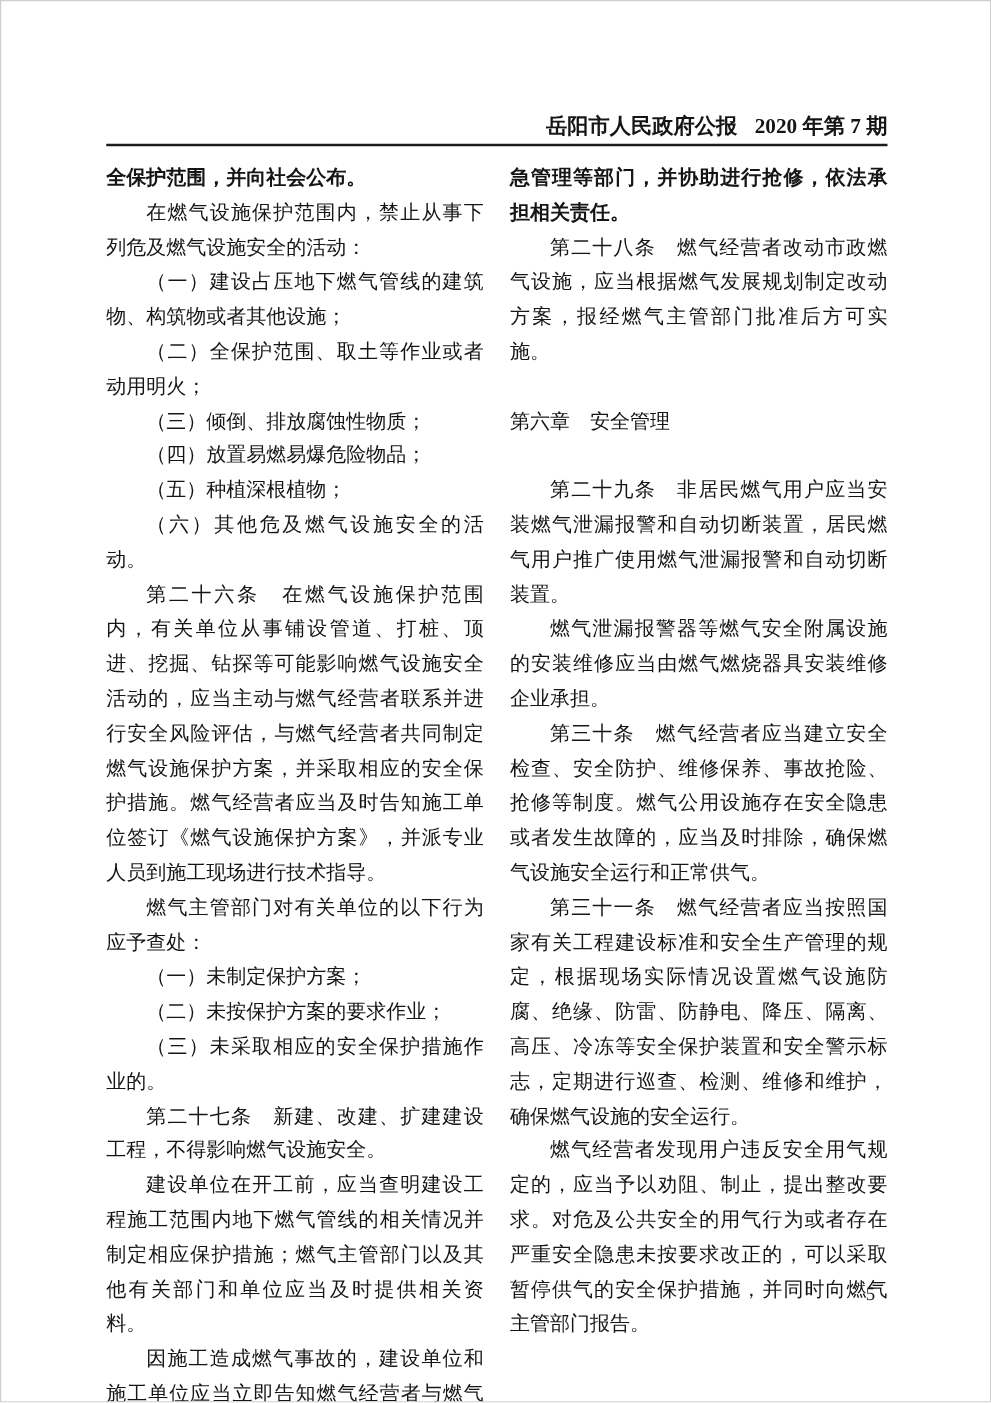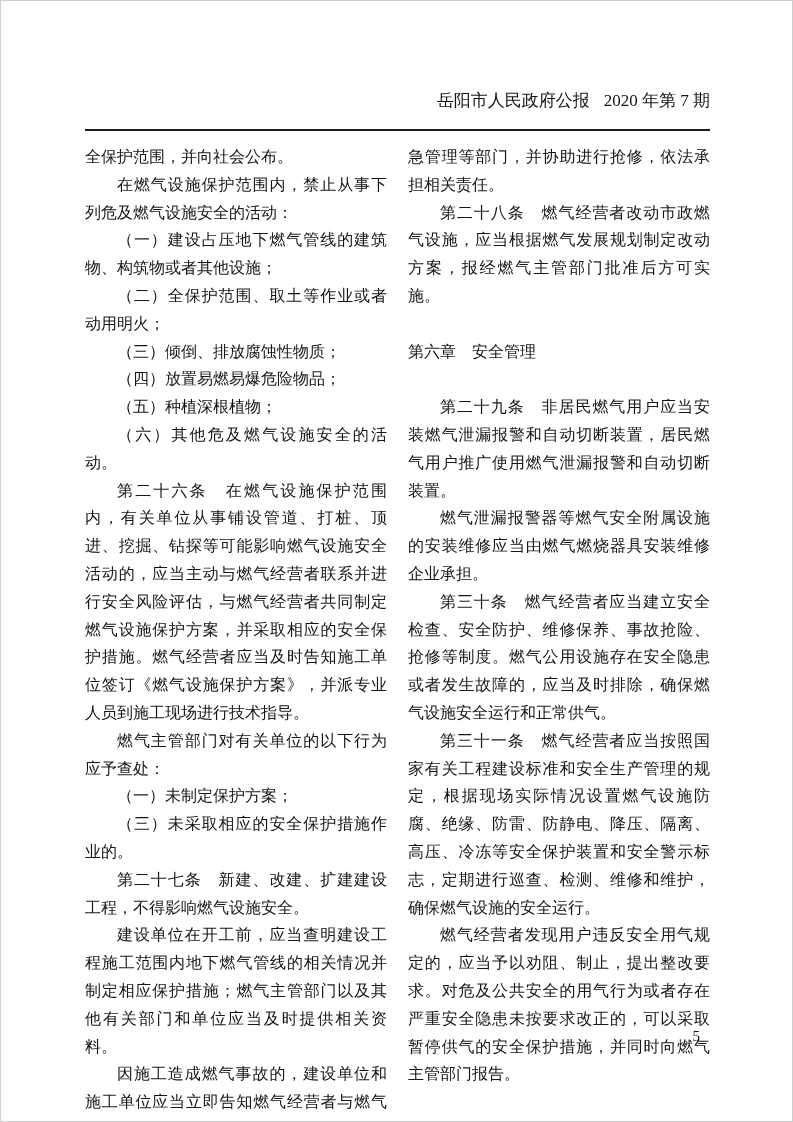--- a/index.html
+++ b/index.html
@@ -15,41 +15,41 @@
     color: #151515;
   }
   .content {
     position: absolute;
     left: 84px;
     top: 90px;
     width: 625px;
   }
   .header {
     text-align: right;
-    font-weight: 400;
+    font-weight: 700;
     font-size: 17px;
     line-height: 20px;
-    padding-bottom: 18px;
+    padding-bottom: 4px;
     border-bottom: 2px solid #1c1c1c;
     white-space: nowrap;
   }
   .header .issue { margin-left: 14px; }
   .columns {
     display: flex;
     gap: 21px;
     margin-top: 12px;
   }
   .col {
     width: 302px;
     font-size: 16px;
     line-height: 27.8px;
     text-align: justify;
   }
   .para { margin: 0; text-indent: 2em; }
-  .para--cont { text-indent: 0; }
+  .para--cont { text-indent: 0; font-weight: bold; }
   .para--chapter {
     text-indent: 0;
     margin: 27.8px 0;
   }
   .page-number {
     position: absolute;
     right: 92px;
     bottom: 76px;
     font-size: 15px;
   }
@@ -68,20 +68,21 @@
           <p class="para">在燃气设施保护范围内，禁止从事下列危及燃气设施安全的活动：</p>
           <p class="para">（一）建设占压地下燃气管线的建筑物、构筑物或者其他设施；</p>
           <p class="para">（二）全保护范围、取土等作业或者动用明火；</p>
           <p class="para">（三）倾倒、排放腐蚀性物质；</p>
           <p class="para">（四）放置易燃易爆危险物品；</p>
           <p class="para">（五）种植深根植物；</p>
           <p class="para">（六）其他危及燃气设施安全的活动。</p>
           <p class="para">第二十六条　在燃气设施保护范围内，有关单位从事铺设管道、打桩、顶进、挖掘、钻探等可能影响燃气设施安全活动的，应当主动与燃气经营者联系并进行安全风险评估，与燃气经营者共同制定燃气设施保护方案，并采取相应的安全保护措施。燃气经营者应当及时告知施工单位签订《燃气设施保护方案》，并派专业人员到施工现场进行技术指导。</p>
           <p class="para">燃气主管部门对有关单位的以下行为应予查处：</p>
           <p class="para">（一）未制定保护方案；</p>
+          <p class="para">（二）未按保护方案的要求作业；</p>
           <p class="para">（三）未采取相应的安全保护措施作业的。</p>
           <p class="para">第二十七条　新建、改建、扩建建设工程，不得影响燃气设施安全。</p>
           <p class="para">建设单位在开工前，应当查明建设工程施工范围内地下燃气管线的相关情况并制定相应保护措施；燃气主管部门以及其他有关部门和单位应当及时提供相关资料。</p>
           <p class="para">因施工造成燃气事故的，建设单位和施工单位应当立即告知燃气经营者与燃气管理、应</p>
         </div>
       <div class="col">
           <p class="para para--cont">急管理等部门，并协助进行抢修，依法承担相关责任。</p>
           <p class="para">第二十八条　燃气经营者改动市政燃气设施，应当根据燃气发展规划制定改动方案，报经燃气主管部门批准后方可实施。</p>
           <p class="para para--chapter">第六章　安全管理</p>
           <p class="para">第二十九条　非居民燃气用户应当安装燃气泄漏报警和自动切断装置，居民燃气用户推广使用燃气泄漏报警和自动切断装置。</p>

